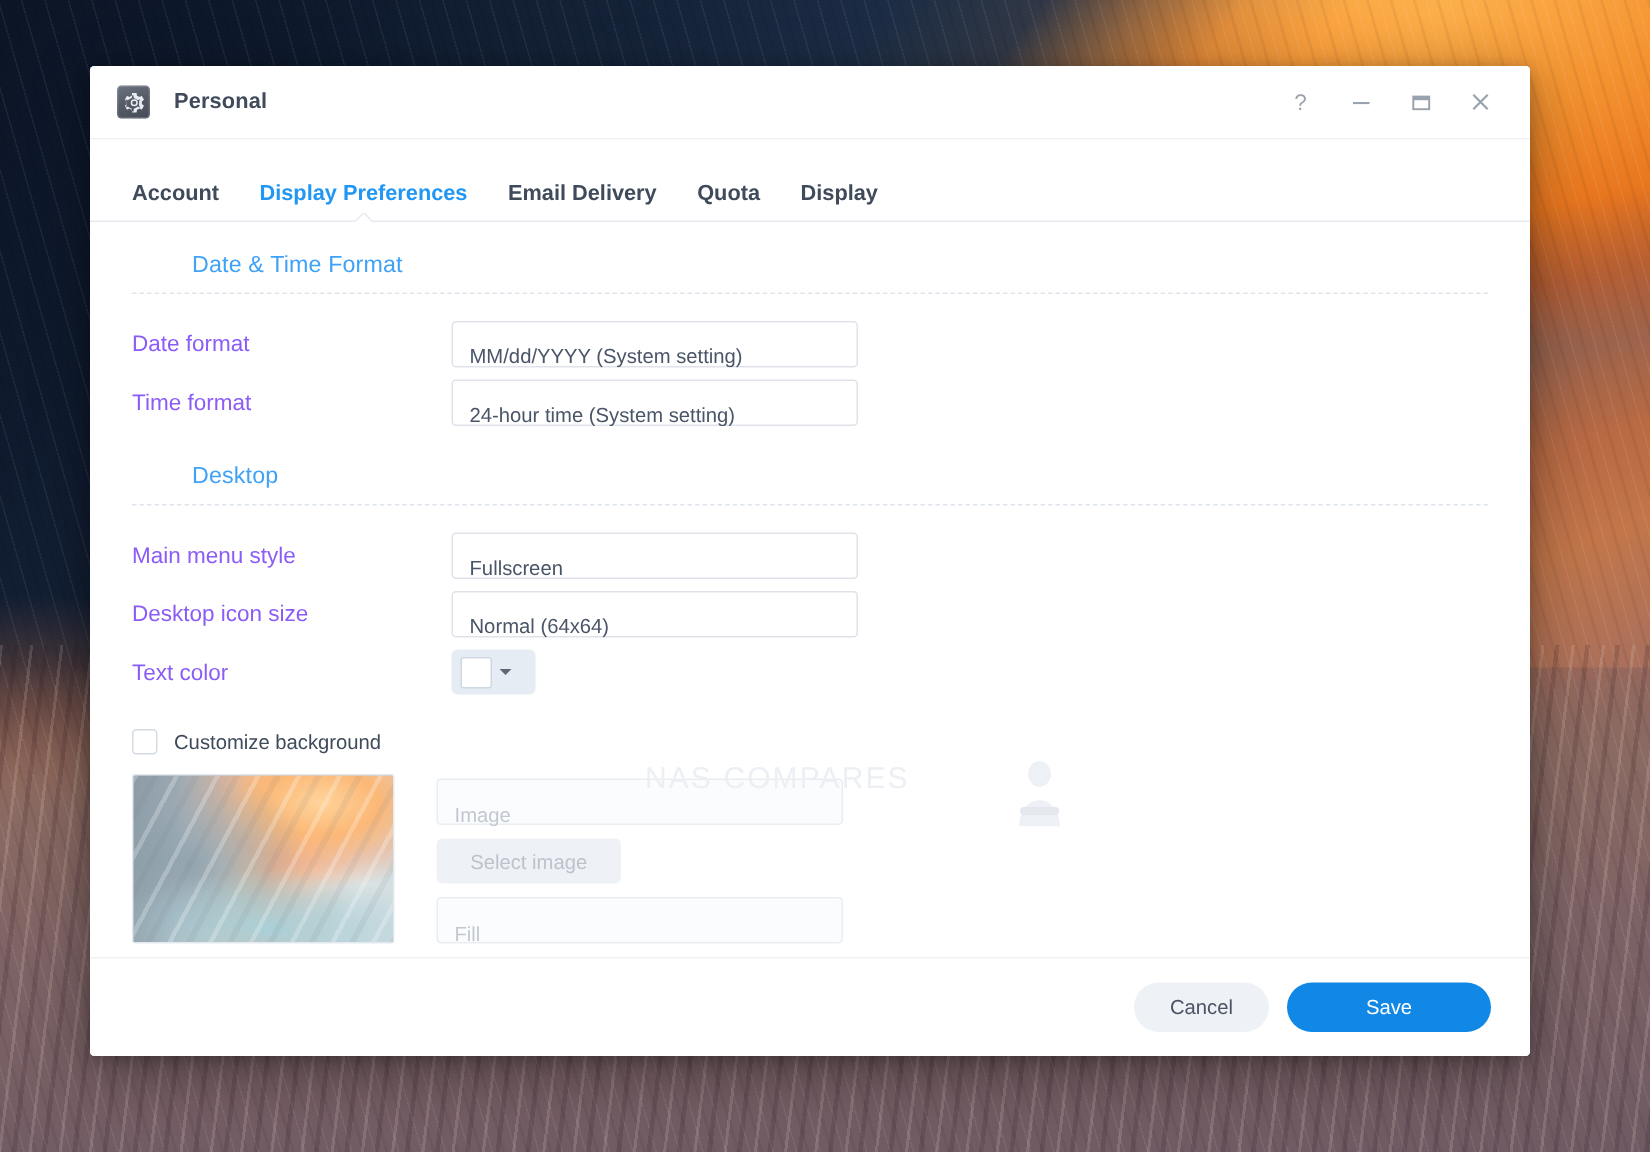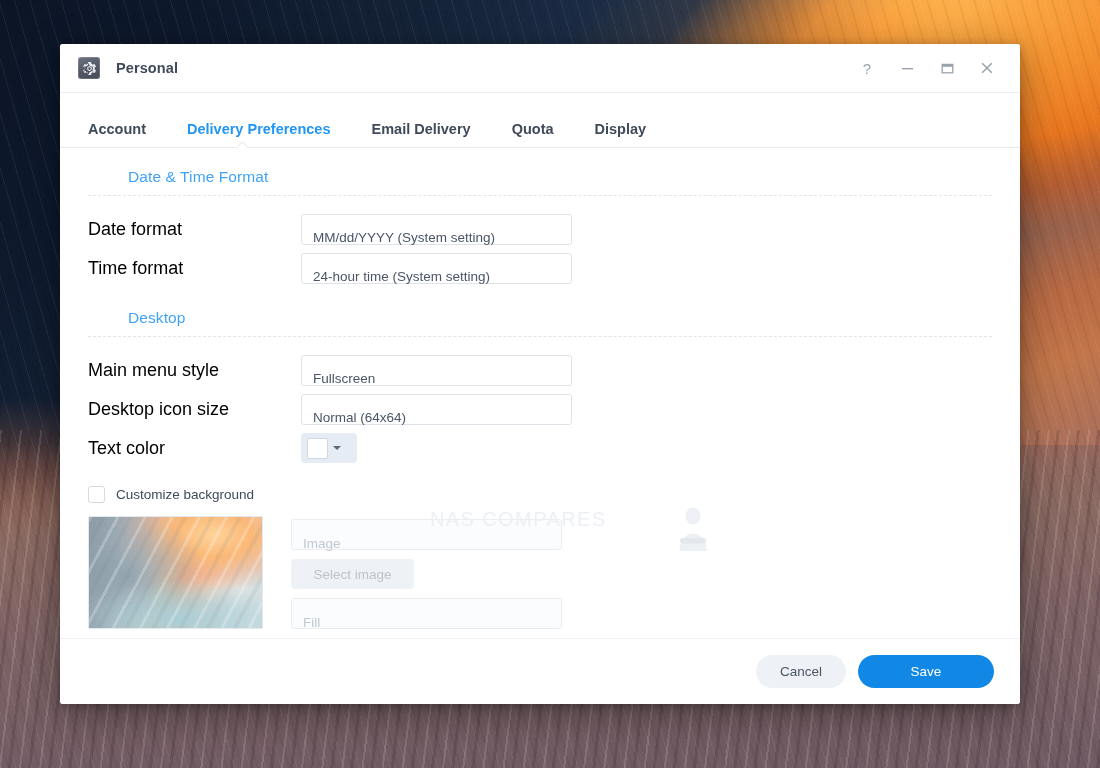--- a/index.html
+++ b/index.html
@@ -150,21 +150,21 @@
   
   .tabbar {
     flex: 0 0 auto;
     position: relative;
     padding: 14px 0 0 0;
     background: #fff;
   }
   .tabs {
     display: flex;
     align-items: flex-end;
-    gap: 41px;
+    gap: 27px;
     padding: 0 28px;
     height: 34px;
   }
   .tab {
     font-size: 14.5px;
     font-weight: bold;
     color: #3f4a5a;
     cursor: default;
     padding-bottom: 4px;
     white-space: nowrap;
@@ -218,22 +218,22 @@
 
   .row {
     display: flex;
     align-items: center;
     height: 38px;
     margin-bottom: 1px;
   }
   .row-label {
     width: 213px;
     flex: 0 0 213px;
-    font-size: 18px;
-    color: #000000;
+    font-size: 15px;
+    color: #8b5cf6;
   }
 
   .select {
     width: 271px;
     height: 31px;
     background: #ffffff;
     border: 1px solid #dfe3e9;
     border-radius: 3px;
     display: flex;
     align-items: center;
@@ -445,21 +445,21 @@
           <svg width="14" height="14" viewBox="0 0 14 14" aria-hidden="true">
             <path d="M2.2 2.2 L11.8 11.8 M11.8 2.2 L2.2 11.8" stroke="#9aa3ad" stroke-width="1.5" fill="none"></path>
           </svg>
         </button>
       </div>
     </div>
 
     <div class="tabbar">
       <div class="tabs">
         <div class="tab">Account</div>
-        <div class="tab active">Delivery Preferences</div>
+        <div class="tab active">Display Preferences</div>
         <div class="tab">Email Delivery</div>
         <div class="tab">Quota</div>
         <div class="tab">Display</div>
       </div>
       <div class="tab-divider">
         <span class="tab-caret" style="left: 176.82px;"></span>
       </div>
     </div>
 
     <div class="wbody">

